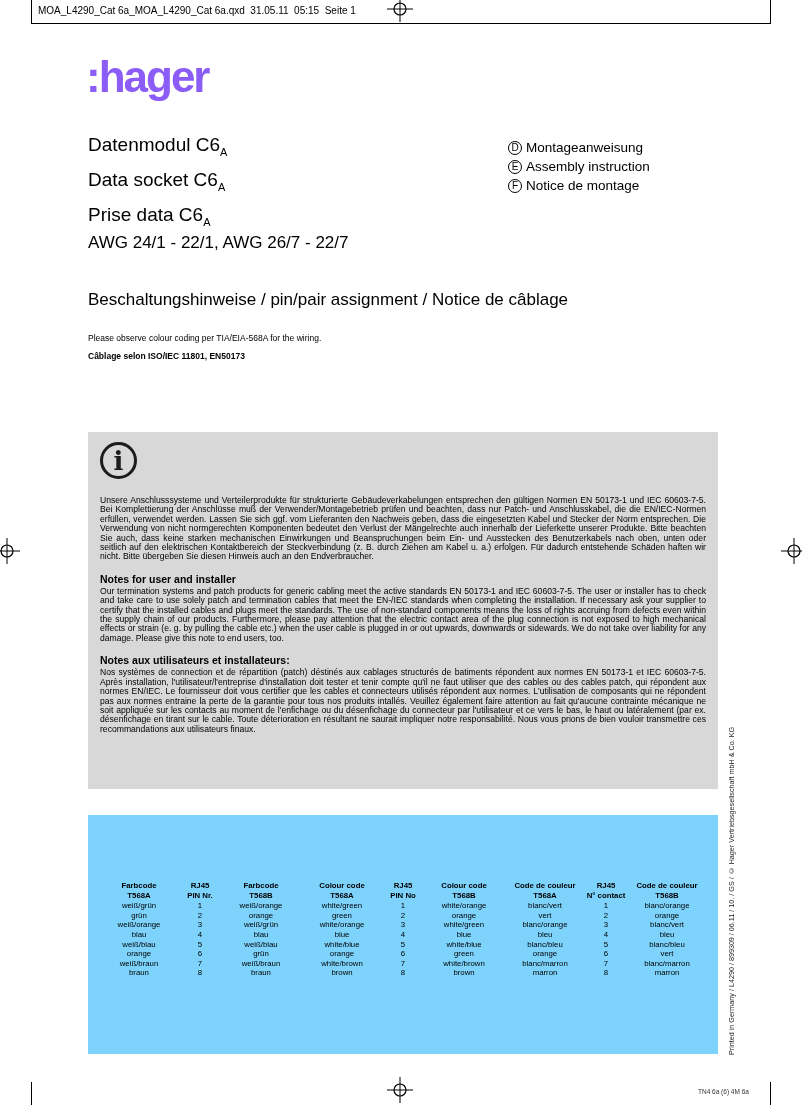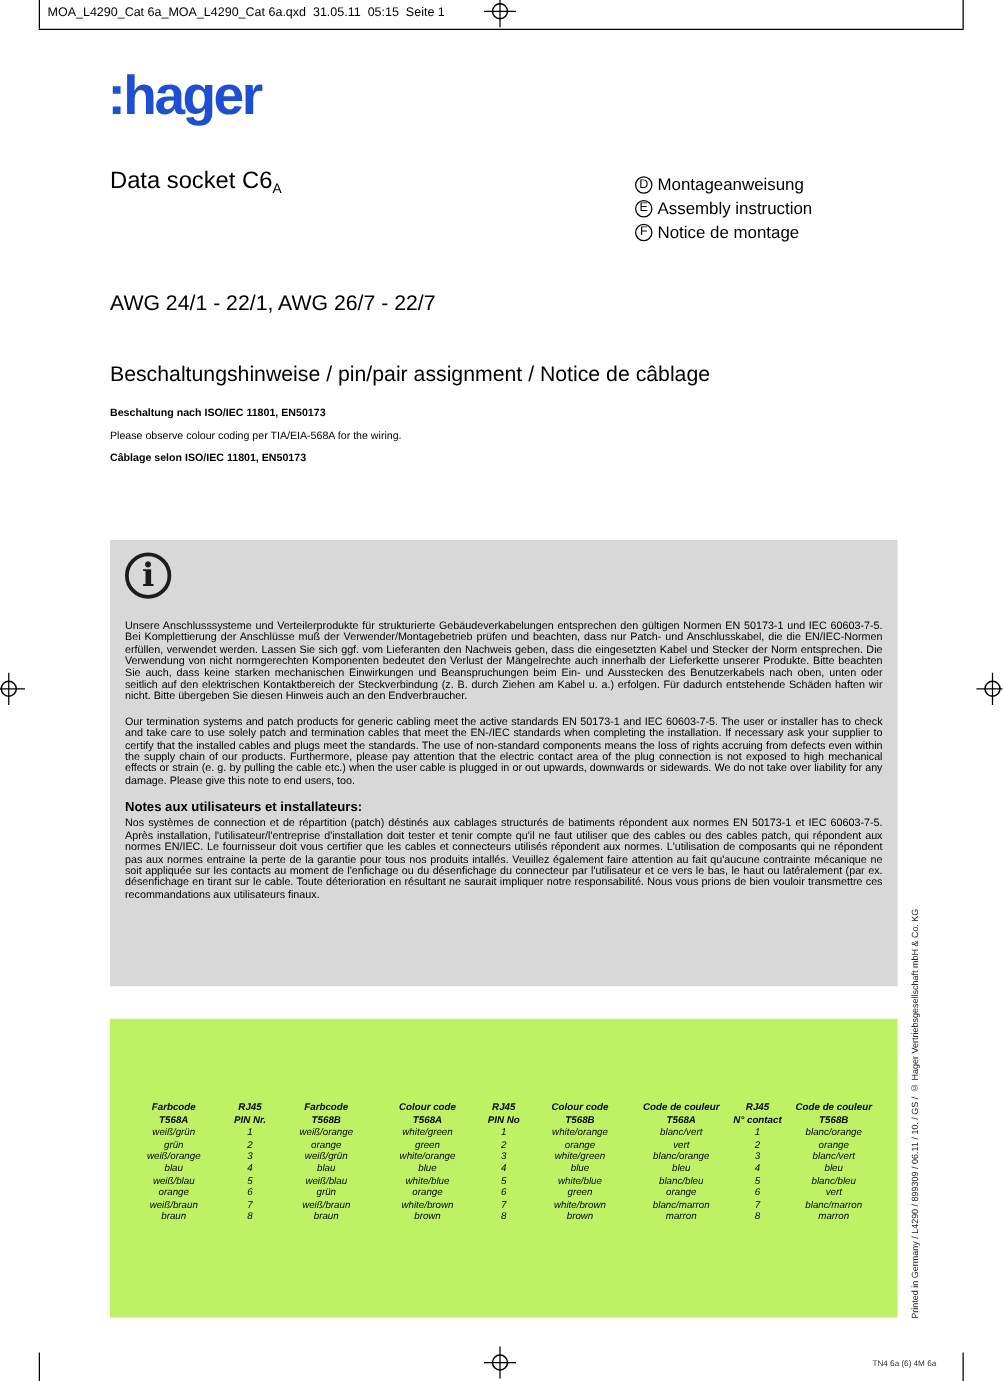--- a/index.html
+++ b/index.html
@@ -17,21 +17,21 @@
   .slug { position:absolute; left:38px; top:5px; font-size:10px; white-space:pre; color:#000; }
   .rule-top { position:absolute; left:31px; top:23px; width:740px; height:1px; background:#000; }
   .tick { position:absolute; background:#000; width:1px; height:23px; }
   .tick-tl { left:31px; top:0; }
   .tick-tr { left:770px; top:0; }
   .tick-bl { left:31px; top:1082px; }
   .tick-br { left:770px; top:1082px; }
   .regmark { position:absolute; width:26px; height:26px; }
 
   
-  .logo { position:absolute; left:86px; top:52px; font-size:44px; font-weight:bold; letter-spacing:-2px; color:#1d4ed8; }
+  .logo { position:absolute; left:86px; top:52px; font-size:44px; font-weight:bold; letter-spacing:-2px; color:#8b5cf6; }
 
   
   .titles { position:absolute; left:88px; top:131px; font-size:19px; line-height:27px; }
   .titles sub { font-size:11px; }
   .doc-types { position:absolute; left:508px; top:138px; }
   .doc-type { display:flex; align-items:center; height:19px; font-size:13.5px; }
   .circle-letter { width:14px; height:14px; border:1px solid #000; border-radius:50%;
     display:inline-flex; align-items:center; justify-content:center; font-size:10px;
     margin-right:4px; flex:0 0 auto; line-height:1; }
 
@@ -48,21 +48,21 @@
   .info-icon { position:absolute; left:12px; top:10px; width:37px; height:37px;
     border:3px solid #1c1c1c; border-radius:50%;
     display:flex; align-items:center; justify-content:center;
     font-family:"DejaVu Serif", serif; font-weight:bold; font-style:normal;
     font-size:26px; line-height:1; color:#1c1c1c; }
   .info-content { position:absolute; left:12px; right:12px; top:64px; }
   .info-heading { font-size:10.5px; font-weight:bold; margin-bottom:2px; }
   .info-body { font-size:8.6px; line-height:9.4px; text-align:justify; margin-bottom:11px; }
 
   
-  .table-box { position:absolute; left:88px; top:815px; width:630px; height:239px; background:#bef264;font-style:italic; }
+  .table-box { position:absolute; left:88px; top:815px; width:630px; height:239px; background:#7dd3fc; }
   .tbl { position:absolute; left:14px; right:14px; top:66px; display:flex; justify-content:space-between; }
   .tbl-row { display:grid; grid-template-columns:74px 48px 74px; }
   .tbl-cell { font-size:7.8px; line-height:9.6px; text-align:center; }
   .tbl-head .tbl-cell { font-weight:bold; }
   .tbl-head { margin-bottom:1px; }
 
   
   .side-note { position:absolute; left:727px; top:680px; height:375px;
     writing-mode:vertical-rl; transform:rotate(180deg);
     font-size:7.2px; color:#222; white-space:nowrap; }
@@ -98,21 +98,23 @@
   </svg>
   <svg class="regmark" style="left:387px; top:1077px" viewBox="0 0 26 26">
     <line x1="13" y1="0" x2="13" y2="26" stroke="#000" stroke-width="1"></line>
     <line x1="0" y1="13" x2="26" y2="13" stroke="#000" stroke-width="1"></line>
     <circle cx="13" cy="13" r="6" fill="none" stroke="#000" stroke-width="1.2"></circle>
   </svg>
 
   <div class="logo">:hager</div>
 
   <div class="titles">
+    <div><span>Datenmodul C6</span><sub>A</sub></div>
     <div><span>Data socket C6</span><sub>A</sub></div>
+    <div><span>Prise data C6</span><sub>A</sub></div>
   </div>
 
   <div class="doc-types">
     <div class="doc-type">
       <span class="circle-letter">D</span>
       <span>Montageanweisung</span>
     </div>
     <div class="doc-type">
       <span class="circle-letter">E</span>
       <span>Assembly instruction</span>
@@ -121,36 +123,36 @@
       <span class="circle-letter">F</span>
       <span>Notice de montage</span>
     </div>
   </div>
 
   <div class="awg">AWG 24/1 - 22/1, AWG 26/7 - 22/7</div>
   <div class="section-heading">Beschaltungshinweise / pin/pair assignment / Notice de câblage</div>
 
   <div class="wiring-notes">
     <div class="note-group">
-      <div class="note-title">Beschaltung nach ISO/IEC 11801, EN50173</div>
     </div>
     <div class="note-group">
       <div class="note-body">Please observe colour coding per TIA/EIA-568A for the wiring.</div>
     </div>
     <div class="note-group">
       <div class="note-title">Câblage selon ISO/IEC 11801, EN50173</div>
     </div>
   </div>
 
   <div class="info-box">
     <div class="info-icon">
         <span>i</span>
       </div>
     <div class="info-content">
       <div class="info-body">Unsere Anschlusssysteme und Verteilerprodukte für strukturierte Gebäudeverkabelungen entsprechen den gültigen Normen EN 50173-1 und IEC 60603-7-5. Bei Komplettierung der Anschlüsse muß der Verwender/Montagebetrieb prüfen und beachten, dass nur Patch- und Anschlusskabel, die die EN/IEC-Normen erfüllen, verwendet werden. Lassen Sie sich ggf. vom Lieferanten den Nachweis geben, dass die eingesetzten Kabel und Stecker der Norm entsprechen. Die Verwendung von nicht normgerechten Komponenten bedeutet den Verlust der Mängelrechte auch innerhalb der Lieferkette unserer Produkte. Bitte beachten Sie auch, dass keine starken mechanischen Einwirkungen und Beanspruchungen beim Ein- und Ausstecken des Benutzerkabels nach oben, unten oder seitlich auf den elektrischen Kontaktbereich der Steckverbindung (z. B. durch Ziehen am Kabel u. a.) erfolgen. Für dadurch entstehende Schäden haften wir nicht. Bitte übergeben Sie diesen Hinweis auch an den Endverbraucher.</div>
+      <div class="info-heading">Notes for user and installer</div>
       <div class="info-body">Our termination systems and patch products for generic cabling meet the active standards  EN 50173-1 and IEC 60603-7-5. The user or installer has to check and take care to use solely patch and termination cables that meet the EN-/IEC standards when completing the installation. If necessary ask your supplier to certify that the installed cables and plugs meet the standards. The use of non-standard components means the loss of rights accruing from defects even within the supply chain of our products. Furthermore, please pay attention that the electric contact area of the plug connection is not exposed to high mechanical effects or strain (e. g. by pulling the cable etc.) when the user cable is plugged in or out upwards, downwards or sidewards. We do not take over liability for any damage. Please give this note to end users, too.</div>
       <div class="info-heading">Notes aux utilisateurs et installateurs:</div>
       <div class="info-body">Nos systèmes de connection et de répartition (patch) déstinés aux cablages structurés de batiments répondent aux normes EN 50173-1 et IEC 60603-7-5. Après installation, l'utilisateur/l'entreprise d'installation doit tester et tenir compte qu'il ne faut utiliser que des cables ou des cables patch, qui répondent aux normes EN/IEC. Le fournisseur doit vous certifier que les cables et connecteurs utilisés répondent aux normes. L'utilisation de composants qui ne répondent pas aux normes entraine la perte de la garantie pour tous nos produits intallés. Veuillez également faire attention au fait qu'aucune contrainte mécanique ne soit appliquée sur les contacts au moment de l'enfichage ou du désenfichage du connecteur par l'utilisateur et ce vers le bas, le haut ou latéralement (par ex. désenfichage en tirant sur le cable. Toute déterioration en résultant ne saurait impliquer notre responsabilité. Nous vous prions de bien vouloir transmettre ces recommandations aux utilisateurs finaux.</div>
     </div>
   </div>
 
   <div class="table-box">
     <div class="tbl">
         <div class="tbl-group">
           <div class="tbl-row tbl-head">

